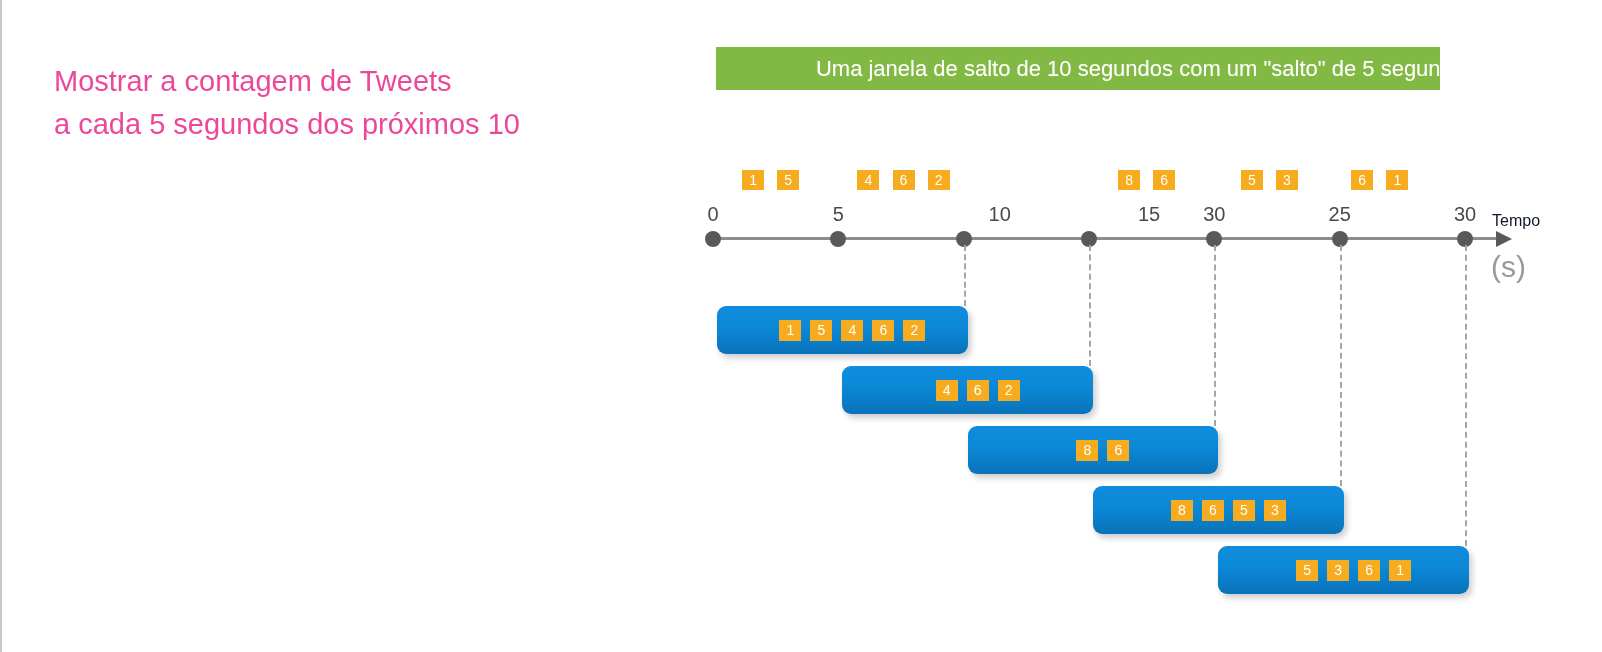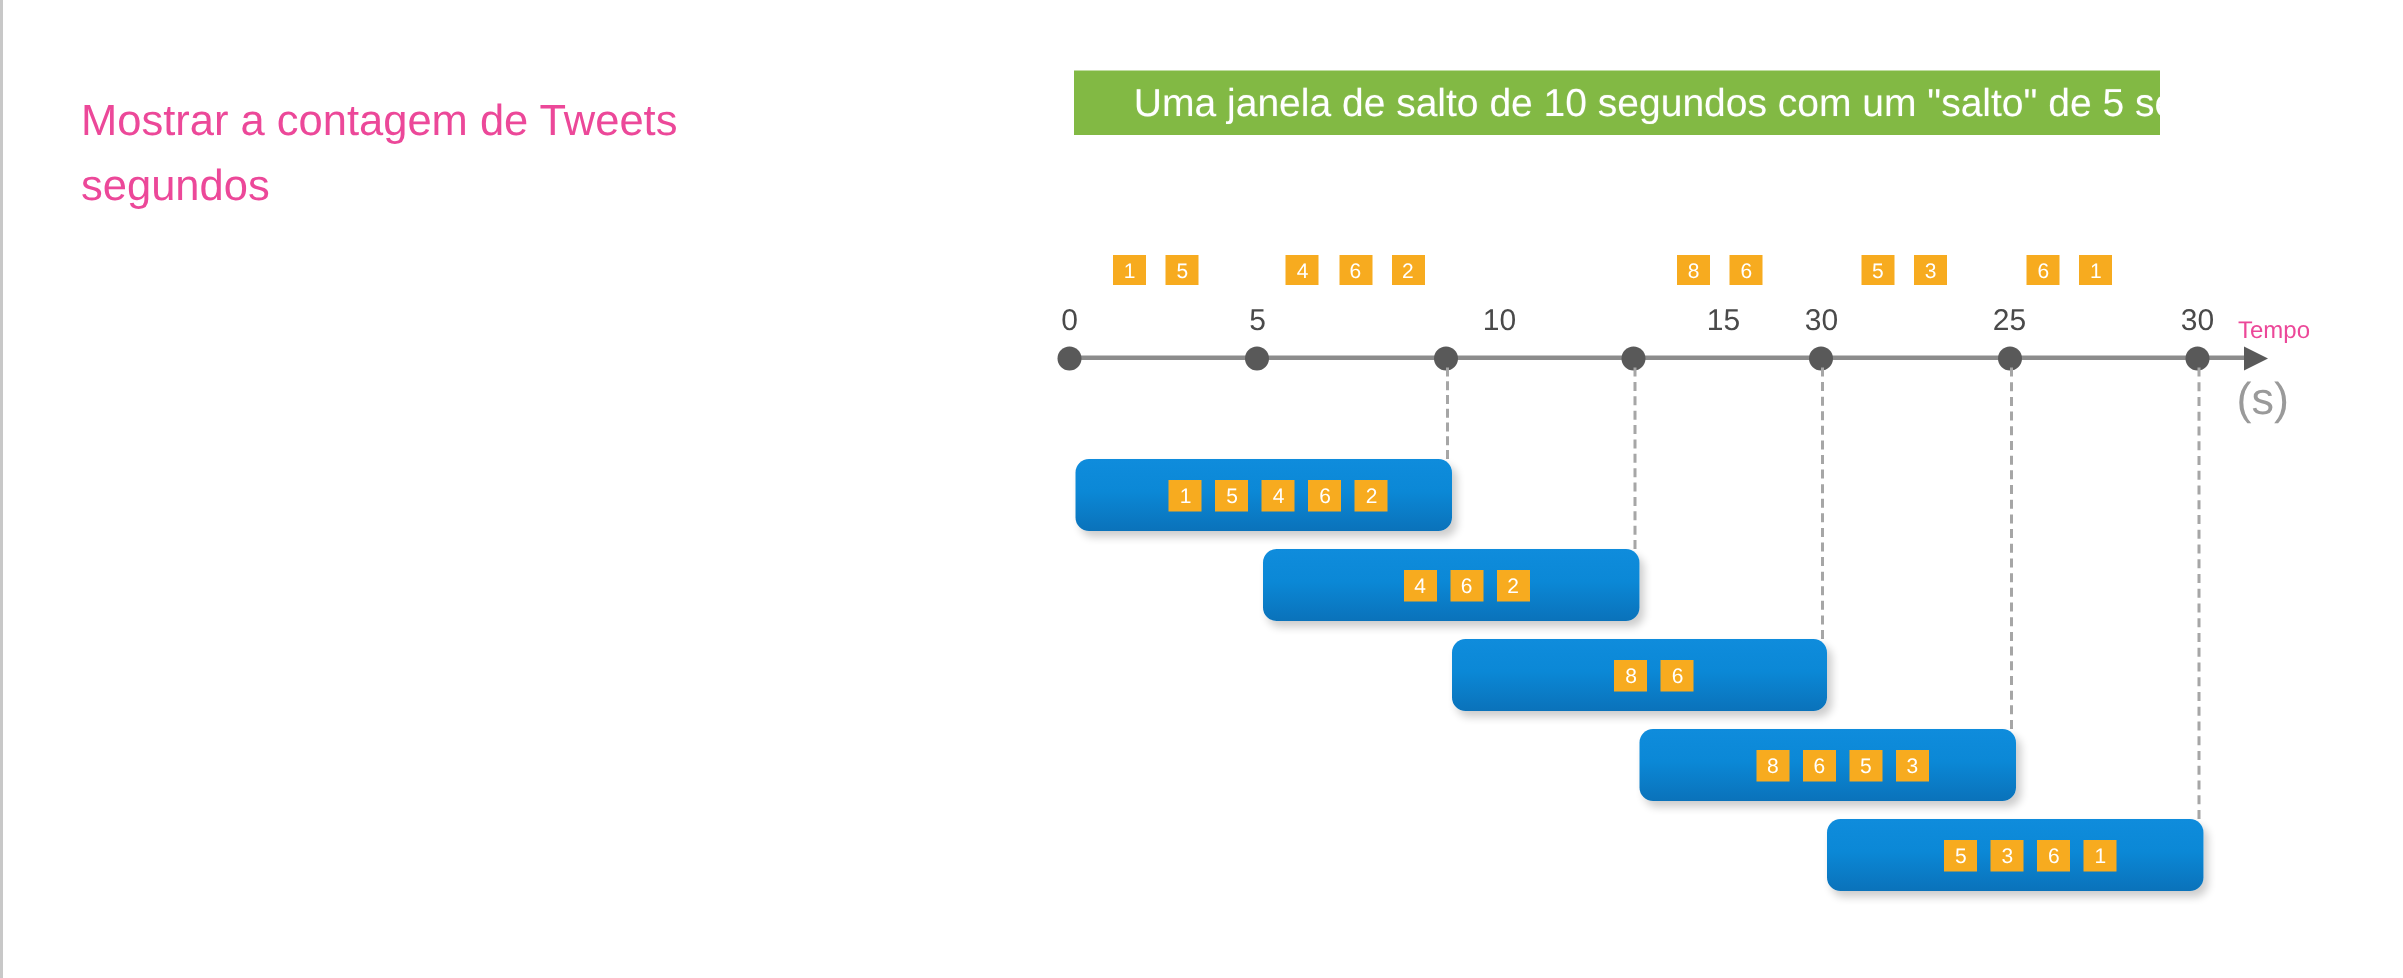--- a/index.html
+++ b/index.html
@@ -37,21 +37,21 @@
   }
   #banner-text {
     position: absolute;
     left: 714px;
     top: 47px;
     width: 860px;
     height: 37px;
     line-height: 43px;
     text-align: center;
     color: #ffffff;
-    font-size: 26px;
+    font-size: 22px;
     white-space: nowrap;
     text-shadow: 0 0 1px rgba(255,255,255,0.25);
   }
 
   
   #timeline { position: absolute; left: 0; top: 0; width: 1602px; height: 652px; }
 
   .tick-label {
     position: absolute;
     font-size: 20px;
@@ -90,21 +90,21 @@
     width: 0;
     border-left: 2px dashed #a6a6a6;
     top: 245px;
   }
 
   #tempo-label {
     position: absolute;
     left: 1490px;
     top: 212px;
     font-size: 16px;
-    color: #ec4899;
+    color: #0f172a;
   }
   #tempo-unit {
     position: absolute;
     left: 1489px;
     top: 250px;
     font-size: 30px;
     color: #9a9a9a;
   }
 
   
@@ -144,21 +144,21 @@
     font-size: 14px;
     line-height: 21px;
     text-align: center;
   }
 </style>
 </head>
 <body>
 
 <div id="title-block">
   <div class="title-line">Mostrar a contagem de Tweets</div>
-  <div class="title-line">segundos</div>
+  <div class="title-line">a cada 5 segundos dos próximos 10</div>
 </div>
 
 <div id="banner"></div>
 <div id="banner-text">Uma janela de salto de 10 segundos com um "salto" de 5 segundos</div>
 
 <div id="timeline">
   <div class="axis-line"></div>
   <div class="axis-arrow"></div>
   <div id="tempo-label">Tempo</div>
   <div id="tempo-unit">(s)</div>

